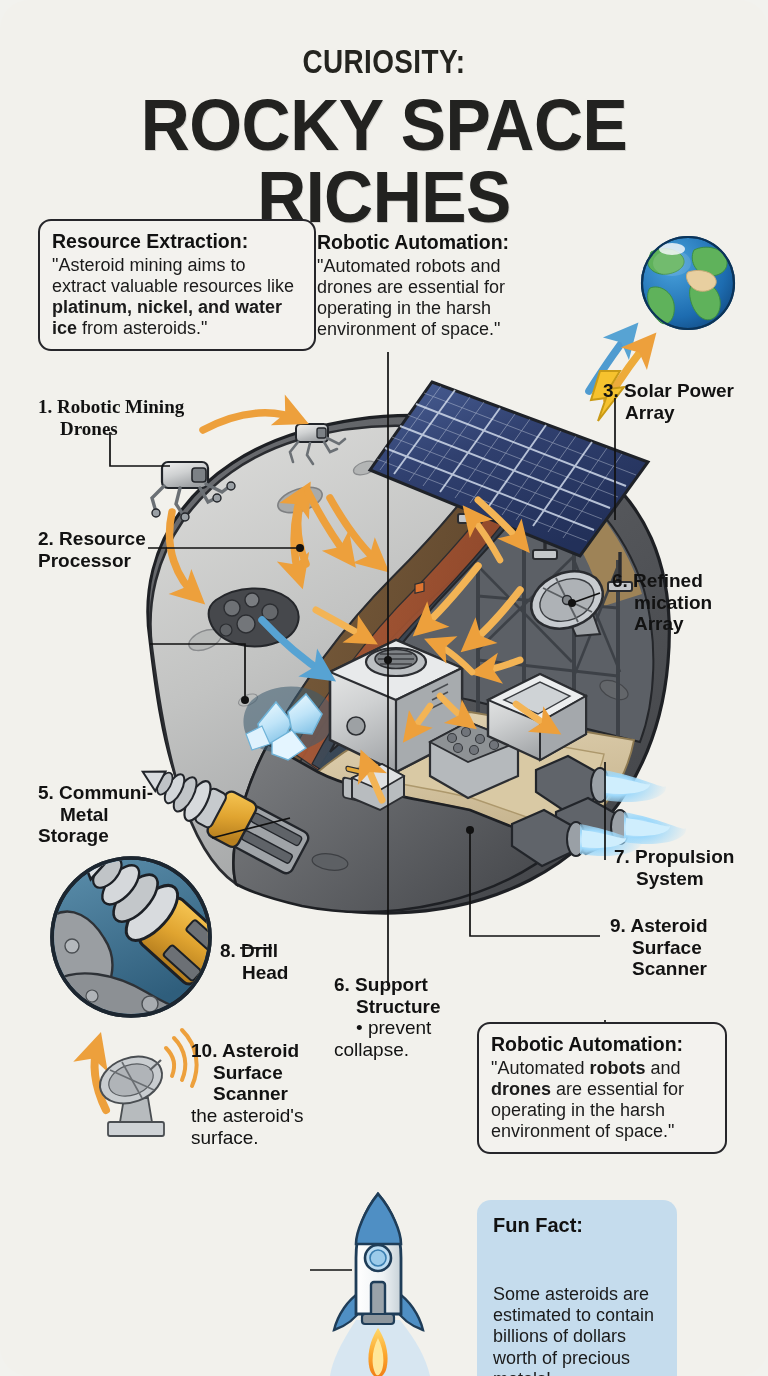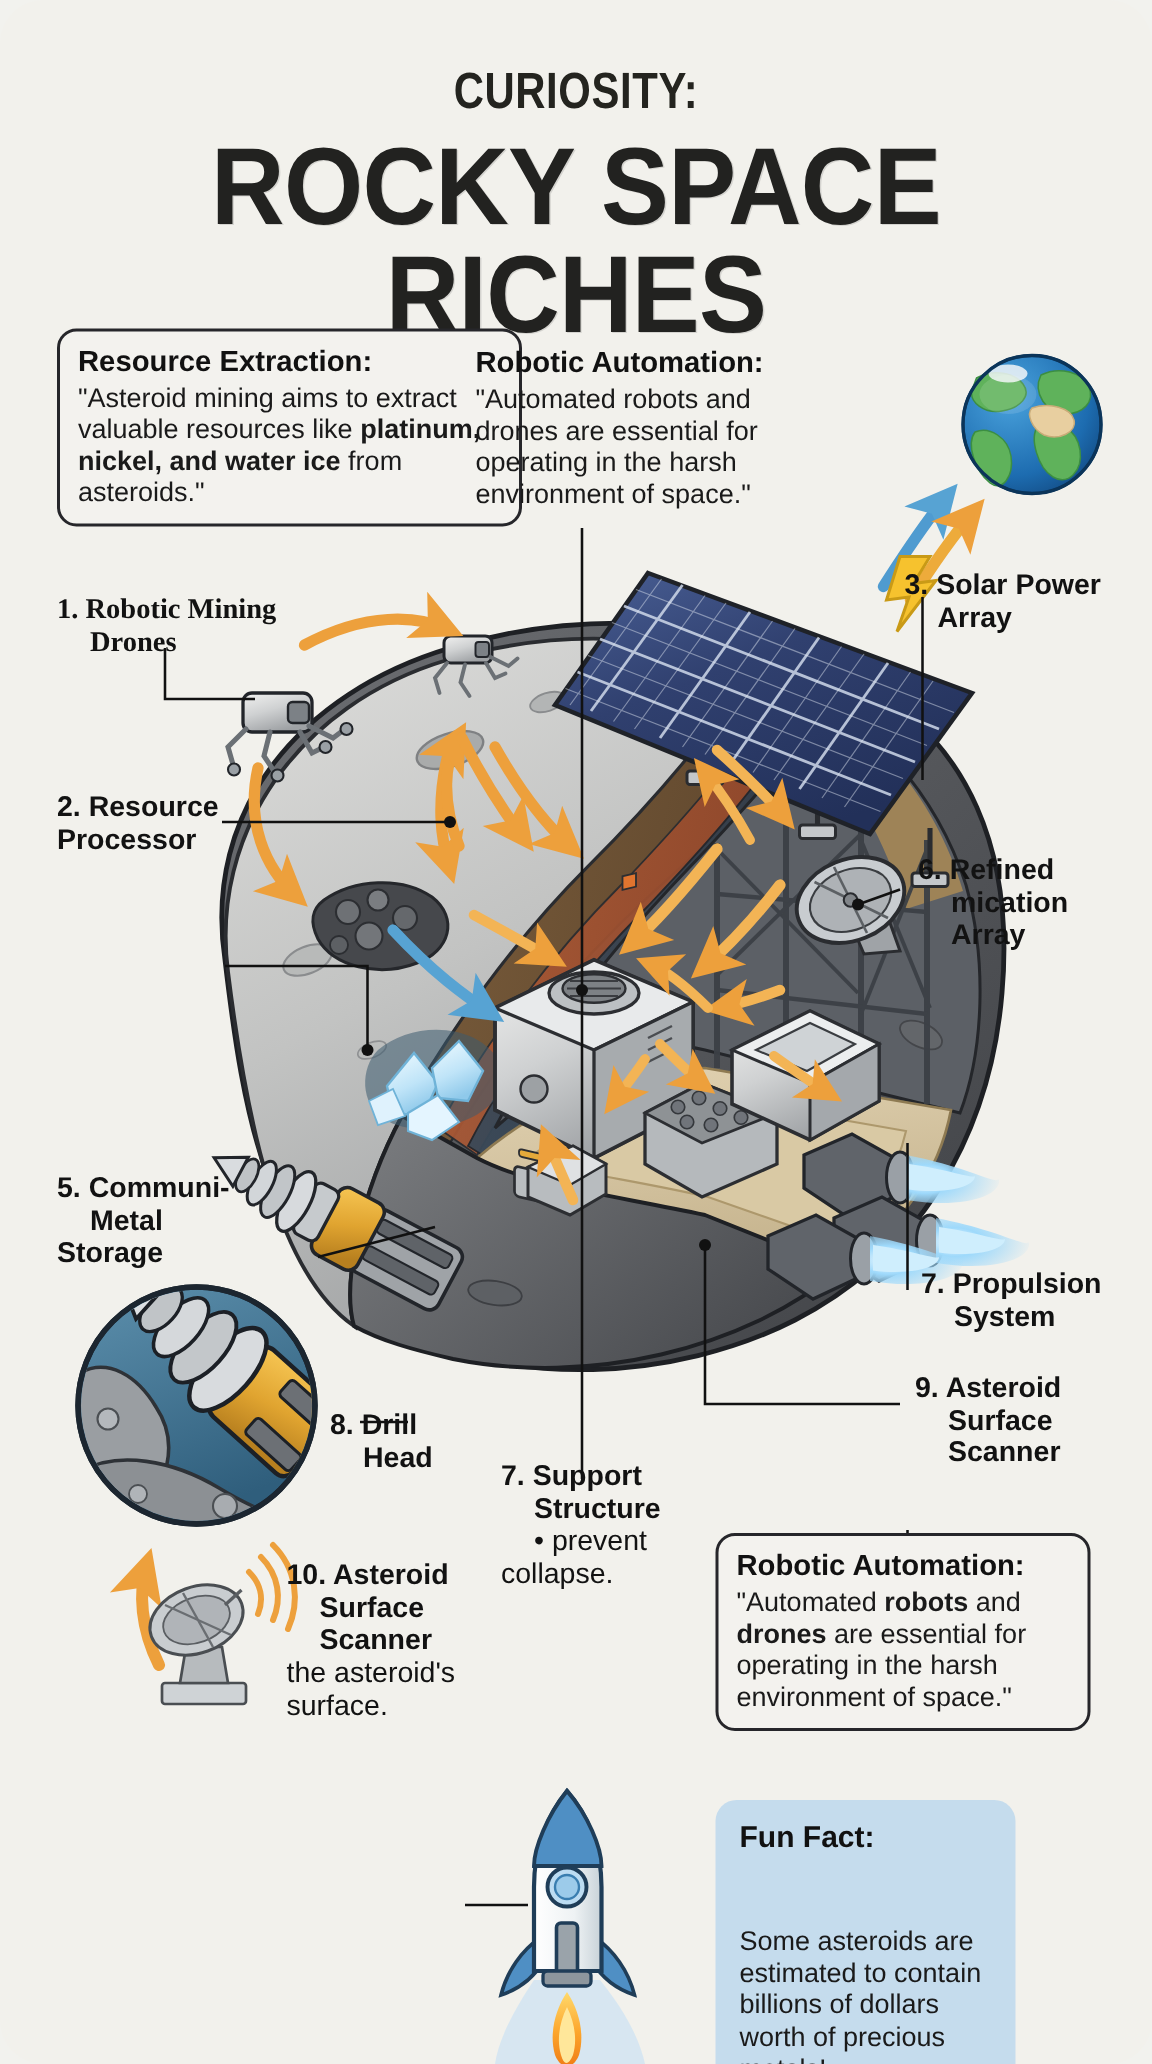--- a/index.html
+++ b/index.html
@@ -493,21 +493,21 @@
     </g>
     <g fill="#111">
       <circle cx="300" cy="548" r="4"></circle>
       <circle cx="245" cy="700" r="4"></circle>
       <circle cx="572" cy="603" r="4"></circle>
       <circle cx="470" cy="830" r="4"></circle>
       <circle cx="388" cy="660" r="4"></circle>
     </g>
   </svg>
 
-  <div class="callout" style="left:38px; top:219px; width:310px;">
+  <div class="callout" style="left:38px; top:219px; width:278px;">
     <div class="c-title">Resource Extraction:</div>
     <div class="c-body"><span>"Asteroid mining aims to extract valuable resources like </span><b>platinum, nickel, and water ice</b><span> from asteroids."</span></div>
   </div>
 
   <div class="callout noborder" style="left:313px; top:222px; width:218px;">
     <div class="c-title">Robotic Automation:</div>
     <div class="c-body">"Automated robots and drones are essential for operating in the harsh environment of space."</div>
   </div>
 
   <div class="callout" style="left:477px; top:1022px; width:250px;">
@@ -559,21 +559,21 @@
     <span class="ind">Head</span>
   </div>
 
   <div class="nlabel" style="left:610px; top:915px;">
     <span>9. Asteroid</span>
     <span class="ind">Surface</span>
     <span class="ind">Scanner</span>
   </div>
 
   <div class="nlabel" style="left:334px; top:974px;">
-    <span>7. Support</span>
+    <span>6. Support</span>
     <span class="ind">Structure</span>
     <span class="ind sub">• prevent</span>
     <span class="sub">collapse.</span>
   </div>
 
   <div class="nlabel" style="left:191px; top:1040px;">
     <span>10. Asteroid</span>
     <span class="ind">Surface</span>
     <span class="ind">Scanner</span>
     <span class="sub">the asteroid's</span>

